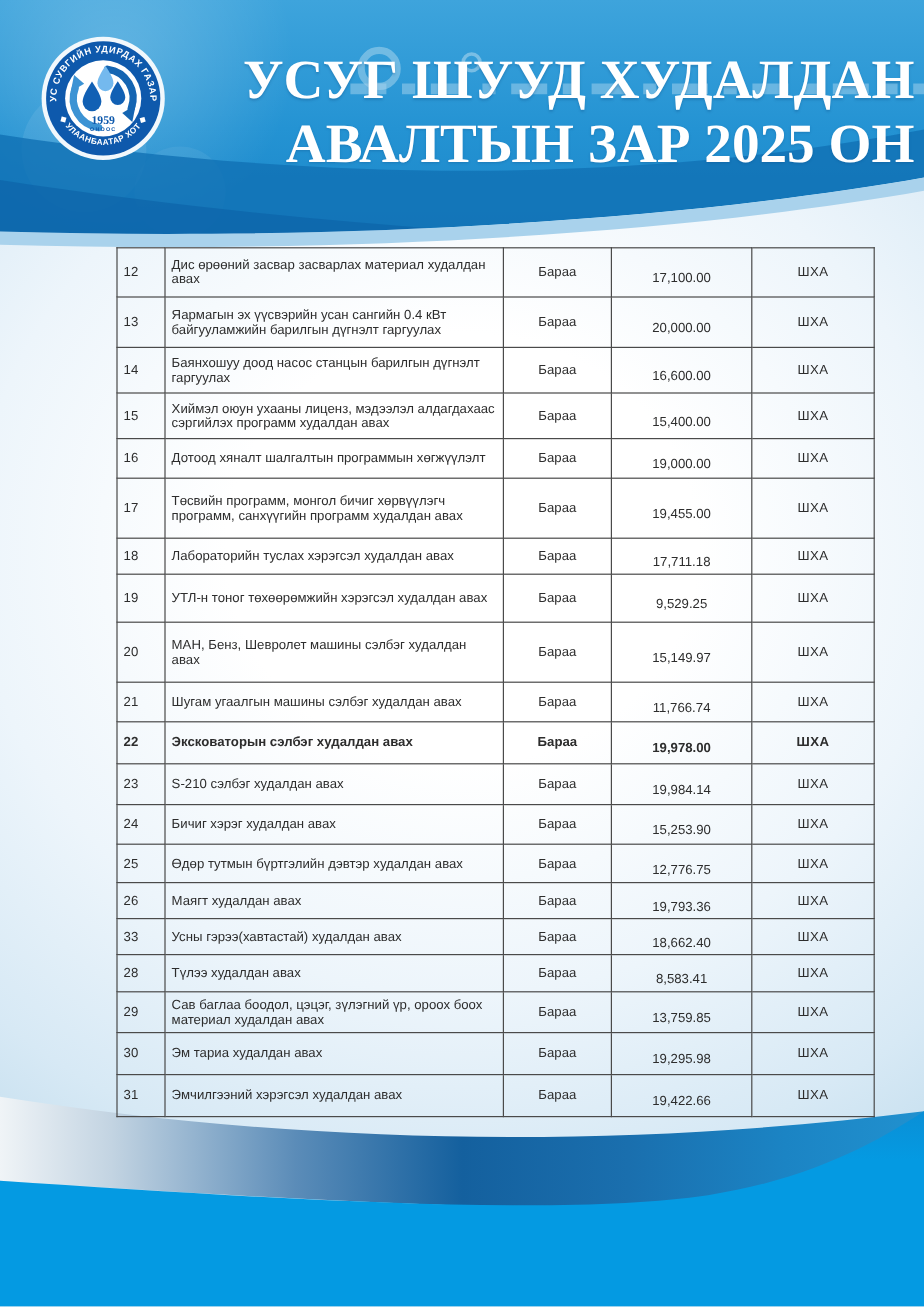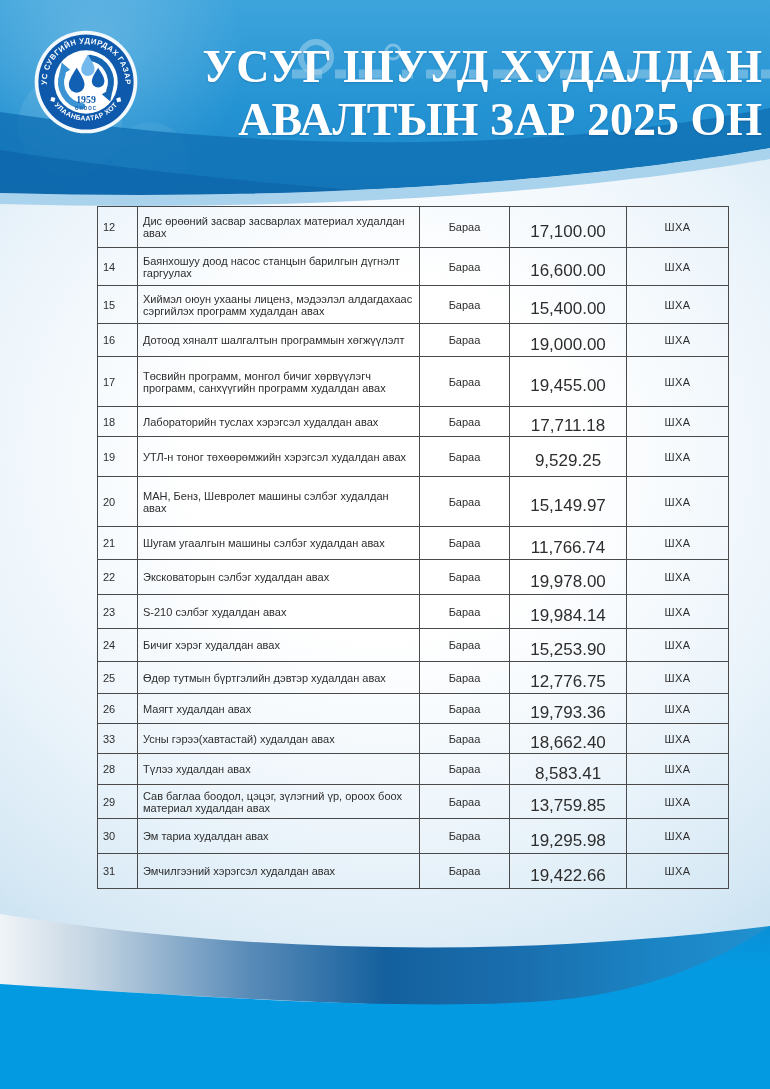--- a/index.html
+++ b/index.html
@@ -25,21 +25,21 @@
     font-size:11px;line-height:12px;color:#2d2d2d;
   }
   table.tbl td{
     border:1px solid #4a4a4a;vertical-align:middle;
     padding:4px 5px;background:transparent;
   }
   td.c-no{width:29px;padding:4px 2px;}
   td.c-description{width:271px;text-align:left;padding-left:8px;padding-right:6px;}
   td.c-type{width:79px;text-align:center;}
   td.c-amount{width:106px;text-align:center;}
-  td.c-amount span{display:inline-block;transform:translateY(5px);font-size:17px;}
+  td.c-amount span{display:inline-block;transform:translateY(5px);font-size:11px;}
   td.c-method{width:91px;text-align:center;font-size:11px;letter-spacing:0.4px;}
   .bottom-svg{position:absolute;bottom:0;left:0;}
 </style>
 </head>
 <body>
 
 <div class="page">
 
   <svg class="hdr-svg" width="770" height="215" viewBox="0 0 770 215">
     <defs>
@@ -117,20 +117,27 @@
   <div class="tbl-wrap">
     <table class="tbl">
       <tbody id="tbl-body">
           <tr style="height: 41px;">
             <td class="c-no">12</td>
             <td class="c-description">Дис өрөөний засвар засварлах материал худалдан авах</td>
             <td class="c-type">Бараа</td>
             <td class="c-amount"><span>17,100.00</span></td>
             <td class="c-method">ШХА</td>
           </tr>
+          <tr style="height: 42px;">
+            <td class="c-no">13</td>
+            <td class="c-description">Яармагын эх үүсвэрийн усан сангийн 0.4 кВт байгууламжийн барилгын дүгнэлт гаргуулах</td>
+            <td class="c-type">Бараа</td>
+            <td class="c-amount"><span>20,000.00</span></td>
+            <td class="c-method">ШХА</td>
+          </tr>
           <tr style="height: 38px;">
             <td class="c-no">14</td>
             <td class="c-description">Баянхошуу доод насос станцын  барилгын дүгнэлт гаргуулах</td>
             <td class="c-type">Бараа</td>
             <td class="c-amount"><span>16,600.00</span></td>
             <td class="c-method">ШХА</td>
           </tr>
           <tr style="height: 38px;">
             <td class="c-no">15</td>
             <td class="c-description">Хиймэл оюун ухааны лиценз, мэдээлэл алдагдахаас сэргийлэх программ худалдан авах</td>
@@ -173,21 +180,21 @@
             <td class="c-amount"><span>15,149.97</span></td>
             <td class="c-method">ШХА</td>
           </tr>
           <tr style="height: 33px;">
             <td class="c-no">21</td>
             <td class="c-description">Шугам угаалгын машины сэлбэг худалдан авах</td>
             <td class="c-type">Бараа</td>
             <td class="c-amount"><span>11,766.74</span></td>
             <td class="c-method">ШХА</td>
           </tr>
-          <tr style="height: 35px;">
+          <tr style="height: 35px; font-weight: bold;">
             <td class="c-no">22</td>
             <td class="c-description">Эксковаторын сэлбэг худалдан авах</td>
             <td class="c-type">Бараа</td>
             <td class="c-amount"><span>19,978.00</span></td>
             <td class="c-method">ШХА</td>
           </tr>
           <tr style="height: 34px;">
             <td class="c-no">23</td>
             <td class="c-description">S-210 сэлбэг худалдан авах</td>
             <td class="c-type">Бараа</td>

